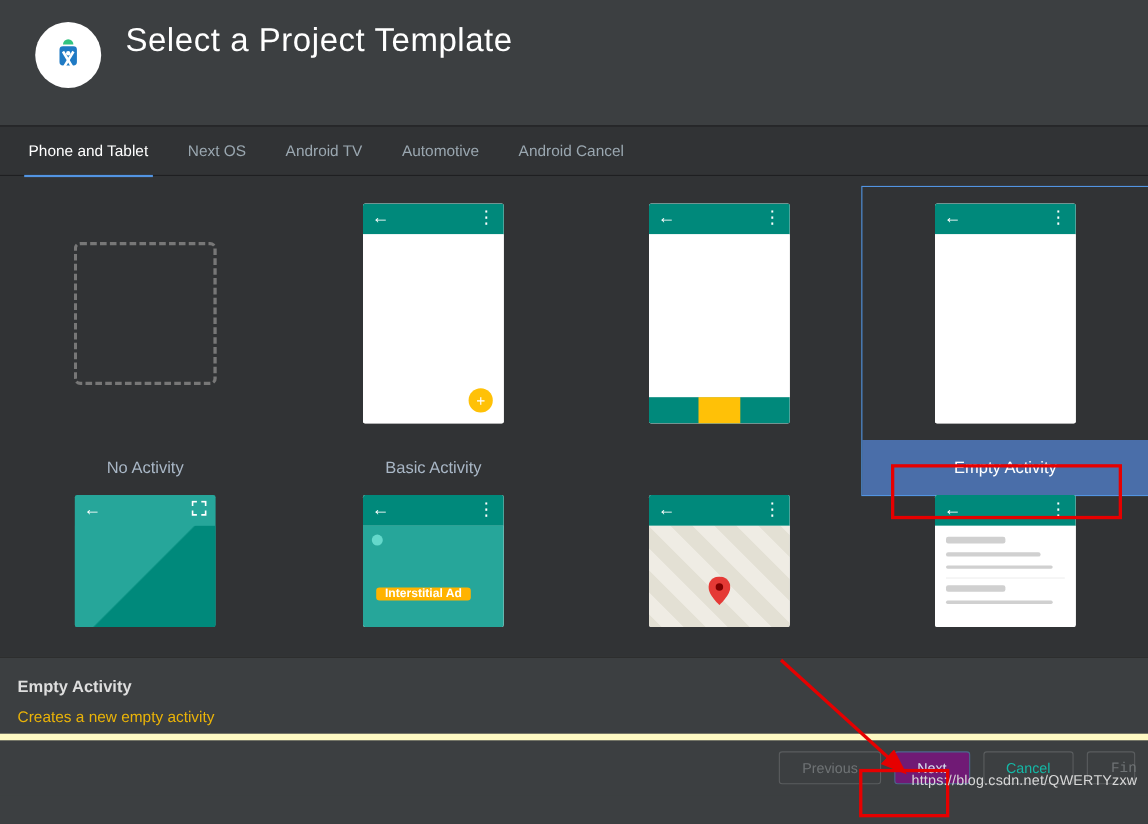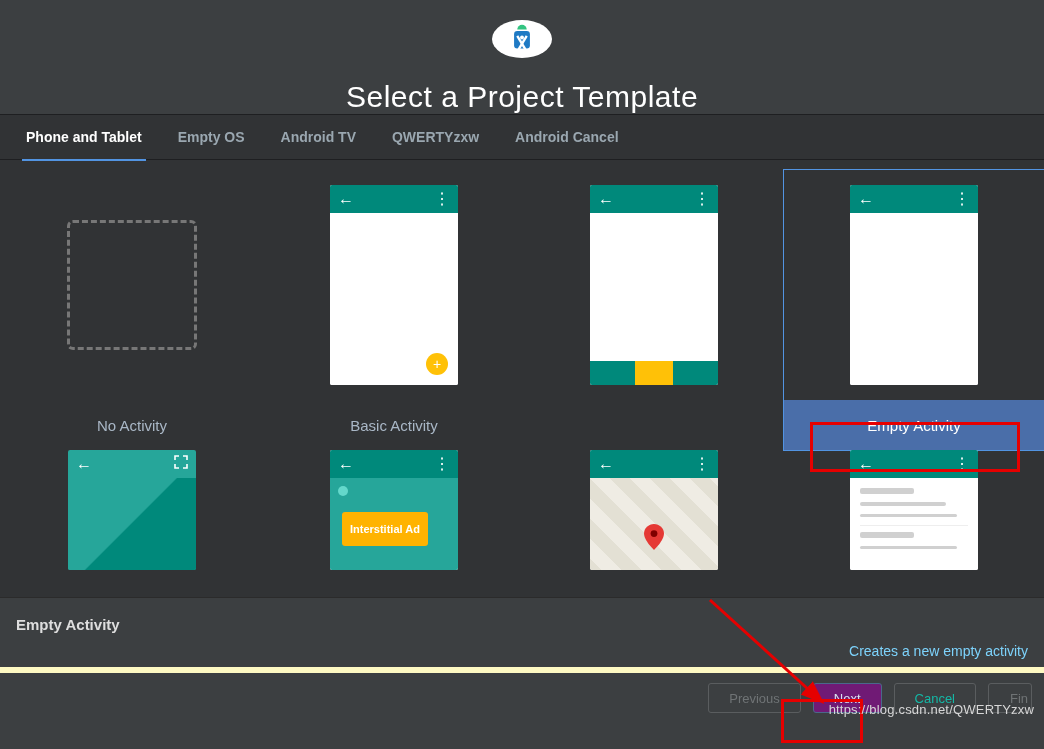--- a/index.html
+++ b/index.html
@@ -1,22 +1,22 @@
 <!DOCTYPE html>
 <html><head>
   <meta charset="utf-8">
   <style>
     * { margin:0; padding:0; box-sizing:border-box; }
     html,body{ width:1044px; height:749px; font-family:"Segoe UI",Arial,sans-serif; background:#3c3f41; color:#bbb; overflow:hidden; }
     
-    .header{ background:#3c3f41; height:114px; padding:20px 32px; display:flex; align-items:center; gap:22px;flex-direction:column; }
+    .header{ background:#3c3f41; height:114px; padding:20px 32px; display:flex; gap:22px; }
     .logo-circle{ width:60px; height:60px; border-radius:50%; background:#fff; display:flex; align-items:center; justify-content:center; }
     .page-title{ color:#fff; font-size:30px; font-weight:400; letter-spacing:.5px; }
     
-    .tabs{ background:#313335; display:flex; align-items:center; height:46px; padding:0 24px; gap:32px; font-size:14px; border-top:1px solid #1e1f21; border-bottom:1px solid #1e1f21;font-weight:bold;}
+    .tabs{ background:#313335; display:flex; align-items:center; height:46px; padding:0 24px; gap:32px; font-size:14px; border-top:1px solid #1e1f21; border-bottom:1px solid #1e1f21;}
     .tab{ color:#9aa7b0; padding:0 2px; height:46px; display:flex; align-items:center; cursor:pointer;}
     .tab.active{ color:#fff; border-bottom:2px solid:#4a88c7; position:relative;}
     .tab.active::after{ content:""; position:absolute; left:-2px; right:-2px; bottom:-1px; height:2px; background:#5294e2; }
     
     .gallery{ background:#313335; height:437px; overflow:hidden; padding:10px 0 0 0; }
     .row{ display:flex; }
     .cell{ width:260px; display:flex; flex-direction:column; align-items:center; }
     .cell:first-child{ width:264px; }
     .thumb-wrap{ height:230px; width:100%; display:flex; align-items:center; justify-content:center; }
     .caption{ height:50px; width:100%; display:flex; align-items:center; justify-content:center; color:#a9b7c6; font-size:15px; }
@@ -36,44 +36,44 @@
     
     .botnav{ height:24px; background:#00897b; display:flex;}
     .botnav .mid{ flex:0 0 38px; background:#ffc107;}
     .botnav .side{ flex:1;}
     
     .row2 .thumb-wrap{ height:160px; align-items:flex-start; padding-top:0;}
     .row2 .phone{ height:120px; }
     .phone.full{ background:#26a69a; }
     .phone.full .appbar{ background:transparent;}
     .full-body{ flex:1; background:linear-gradient(135deg,#26a69a 49%,#00897b 50%); position:relative;}
-    .ad-chip{ position:absolute; left:12px; bottom:24px; background:#ffb300; color:#fff; font-size:11px; font-weight:600; padding:11px 8px; border-radius:3px;}
+    .ad-chip{ position:absolute; left:12px; bottom:24px; background:#ffb300; color:#fff; font-size:11px; font-weight:600; padding:0 8px; border-radius:3px;}
     .phone.ad .appbar{ background:#00897b;}
     .phone.ad .body{ background:#26a69a;}
     .ad-dot{ position:absolute; top:8px; left:8px; width:10px;height:10px;border-radius:50%; background:#64d8cb;}
     
     .phone.map .body{ background:linear-gradient(45deg,#efece4 25%,#e3e0d4 25% 50%,#efece4 50% 75%,#e3e0d4 75%); background-size:40px 40px; position:relative;}
     .pin{ position:absolute; left:50%; bottom:20px; transform:translateX(-50%);}
     
     .phone.list .body{ padding:10px 10px;}
     .line{ height:6px; background:#d0d0d0; border-radius:2px; margin-bottom:8px;}
     .line.short{ width:50%;}
     .line.med{ width:80%; height:4px;}
     .line.thin{ width:90%; height:3px;}
     .sep{ height:1px; background:#eee; margin:6px 0;}
     
     .desc{ background:#3c3f41; padding:18px 16px 8px 16px; border-top:1px solid #2b2b2b;}
     .desc-title{ color:#dedede; font-weight:600; font-size:15px;}
-    .desc-sub{ color:#7dd3fc; font-size:14px; margin-top:10px;text-align:right;}
+    .desc-sub{ color:#eab308; font-size:14px; margin-top:10px;}
     
     .footer{ background:#3c3f41; border-top:6px solid #fef9c3; height:56px; display:flex; align-items:center; justify-content:flex-end; padding-right:12px; gap:12px;}
     .btn{ height:30px; padding:0 20px; border-radius:3px; border:1px solid #5a5d5f; background:transparent; color:#14b8a6; font-size:13px; display:flex; align-items:center; cursor:pointer;}
     .btn.disabled{ color:#6f7375; cursor:default;}
     .btn.primary{ background:#701a75; border-color:#4a688a; color:#d8e4f0;}
-    .btn.trunc{ width:38px; padding:0 21px;}
+    .btn.trunc{ width:38px; padding:0 21px;font-family:Liberation Mono, monospace;}
     
     .anno-box{ position:absolute; border:3px solid #e60000; pointer-events:none; }
     .arrow-svg{ position:absolute; pointer-events:none; }
     .watermark{ position:absolute; right:10px; bottom:32px; color:#d7d7d7; font-size:13px; letter-spacing:.2px; font-family:Arial,sans-serif;}
   </style>
 </head>
 <body>
 
 <div class="header">
   <div class="logo-circle">
@@ -86,27 +86,27 @@
     </svg>
   </div>
   <div class="page-title">Select a Project Template</div>
 </div>
 
 <div class="tabs">
   <div class="tab active">
       <span>Phone and Tablet</span>
     </div>
   <div class="tab">
-      <span>Empty OS</span>
+      <span>Next OS</span>
     </div>
   <div class="tab">
       <span>Android TV</span>
     </div>
   <div class="tab">
-      <span>QWERTYzxw</span>
+      <span>Automotive</span>
     </div>
   <div class="tab">
       <span>Android Cancel</span>
     </div>
 </div>
 
 <div class="gallery">
   <div class="row">
 
     <div class="cell">

